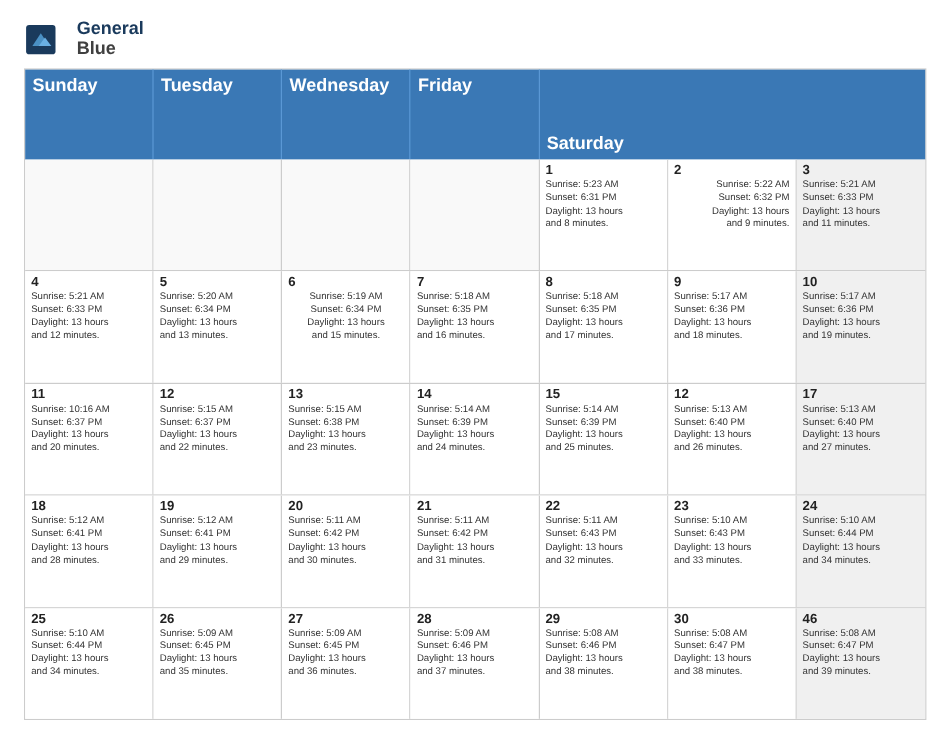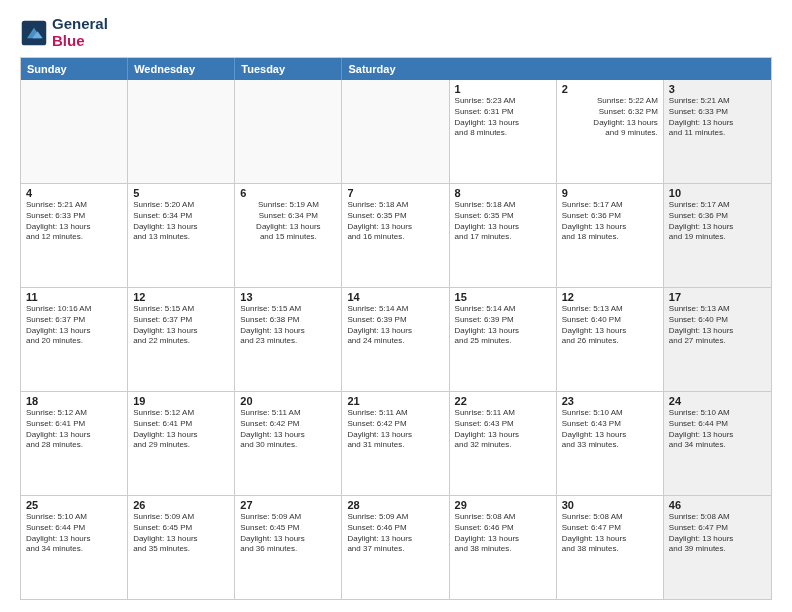--- a/index.html
+++ b/index.html
@@ -26,23 +26,24 @@
     .logo {
       display: flex;
       align-items: center;
       gap: 4px;
     }
     .logo-text {
       font-size: 15px;
       font-weight: bold;
       color: #1a3a5c;
       line-height: 1.1;
+      margin-left: 12px;
     }
     .logo-text span {
-      color: #be185d;
+      color: #404040;
     }
     .logo-icon {
       width: 28px;
       height: 28px;
     }
     .title-block {
       text-align: right;
     }
     .month-title {
       font-size: 32px;
@@ -61,27 +62,27 @@
       flex-direction: column;
       border: 1px solid #ccc;
     }
     .cal-header {
       display: grid;
       grid-template-columns: repeat(7, 1fr);
       background: #3a78b5;
     }
     .cal-header-cell {
       color: #fff;
-      font-size: 11px;
+      font-size: 15px;
       font-weight: bold;
       padding: 5px 6px;
       text-align: left;
       border-right: 1px solid #5a98d5;
     }
-    .cal-header-cell:last-child { border-right: none; }
+    .cal-header-cell:last-child { border-right: none; margin-top: 48px; }
     .cal-body {
       flex: 1;
       display: flex;
       flex-direction: column;
     }
     .cal-row {
       display: grid;
       grid-template-columns: repeat(7, 1fr);
       flex: 1;
       border-top: 1px solid #ccc;
@@ -129,22 +130,23 @@
     </div>
     <div class="title-block">
       <div class="month-title"></div>
       <div class="location"></div>
     </div>
   </div>
 
   <div class="calendar">
     <div class="cal-header">
     <div class="cal-header-cell">Sunday</div>
+        <div class="cal-header-cell">Tuesday</div>
         <div class="cal-header-cell">Wednesday</div>
-        <div class="cal-header-cell">Tuesday</div>
+        <div class="cal-header-cell">Friday</div>
         <div class="cal-header-cell">Saturday</div>
       </div>
     <div class="cal-body">
     <div class="cal-row">
           <div class="cal-cell empty"></div>
           <div class="cal-cell empty"></div>
           <div class="cal-cell empty"></div>
           <div class="cal-cell empty"></div>
           <div class="cal-cell">
             <div class="day-num">1</div>

